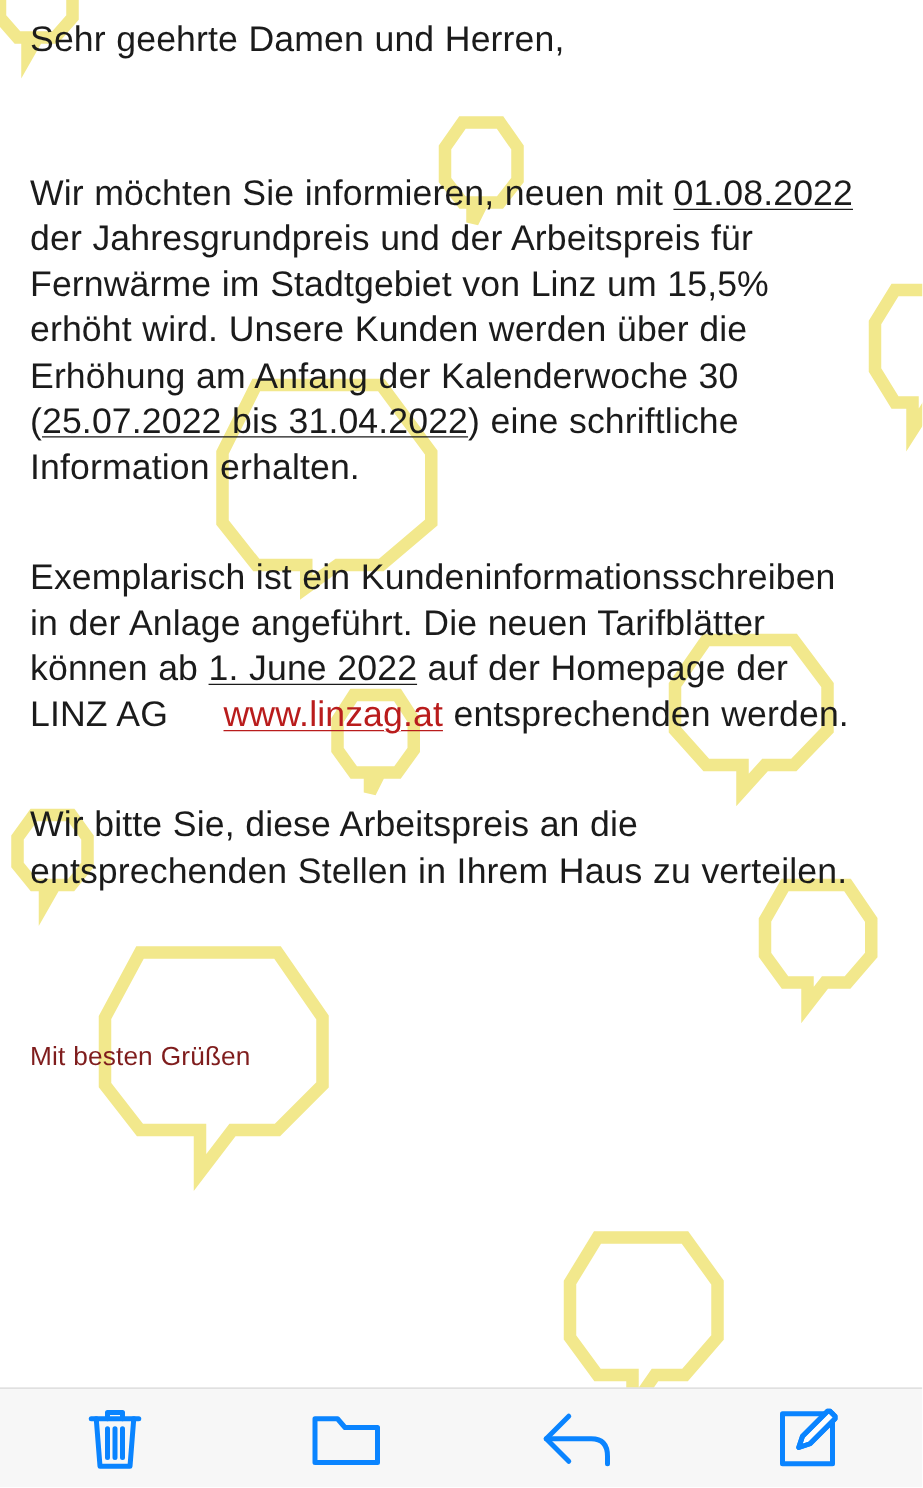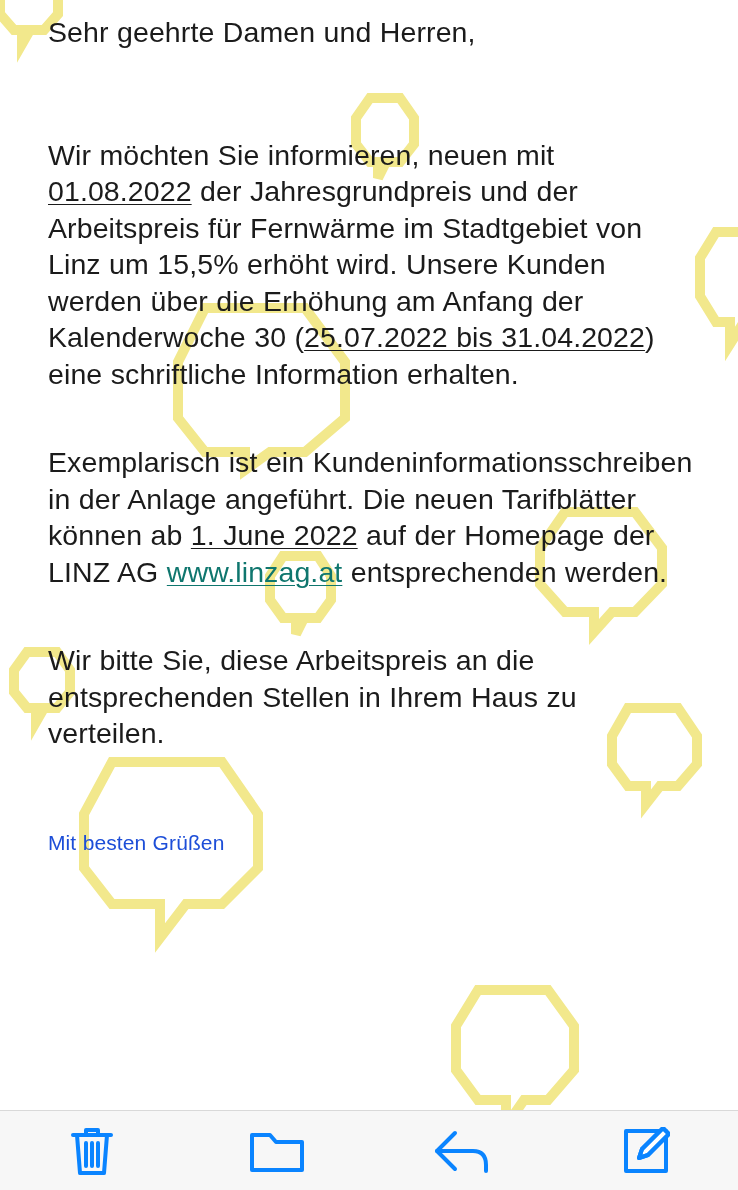--- a/index.html
+++ b/index.html
@@ -34,45 +34,46 @@
     stroke-width: 10;
   }
 
   
   .mail-body {
     position: absolute;
     left: 0;
     top: 0;
     right: 0;
     bottom: 80px;
-    padding: 14px 44px 0 48px;
+    padding: 14px 44px 0 24px;
     z-index: 2;
   }
   .para {
     font-size: 28.5px;
     line-height: 36.5px;
     color: #1b1b1b;
     margin: 0 0 52px 0;
     letter-spacing: 0.1px;
     word-spacing: 0.4px;
   }
   .para:first-child { margin-bottom: 86px; }
   .para.sig {
     font-size: 21px;
     line-height: 26px;
-    color: #1d4ed8;
-    margin-top: 78px;
+    color: #7f1d1d;
+    margin-top: 118px;
     margin-bottom: 0;
   }
   .u { text-decoration: underline; text-decoration-thickness: 1px; text-underline-offset: 3px; }
   .link {
-    color: #0f766e;
+    color: #b91c1c;
     text-decoration: underline;
     text-decoration-thickness: 1px;
     text-underline-offset: 3px;
+    margin-left: 36px;
   }
 
   
   .toolbar {
     position: absolute;
     left: 0;
     right: 0;
     bottom: 0;
     height: 80px;
     background: #f7f7f7;

